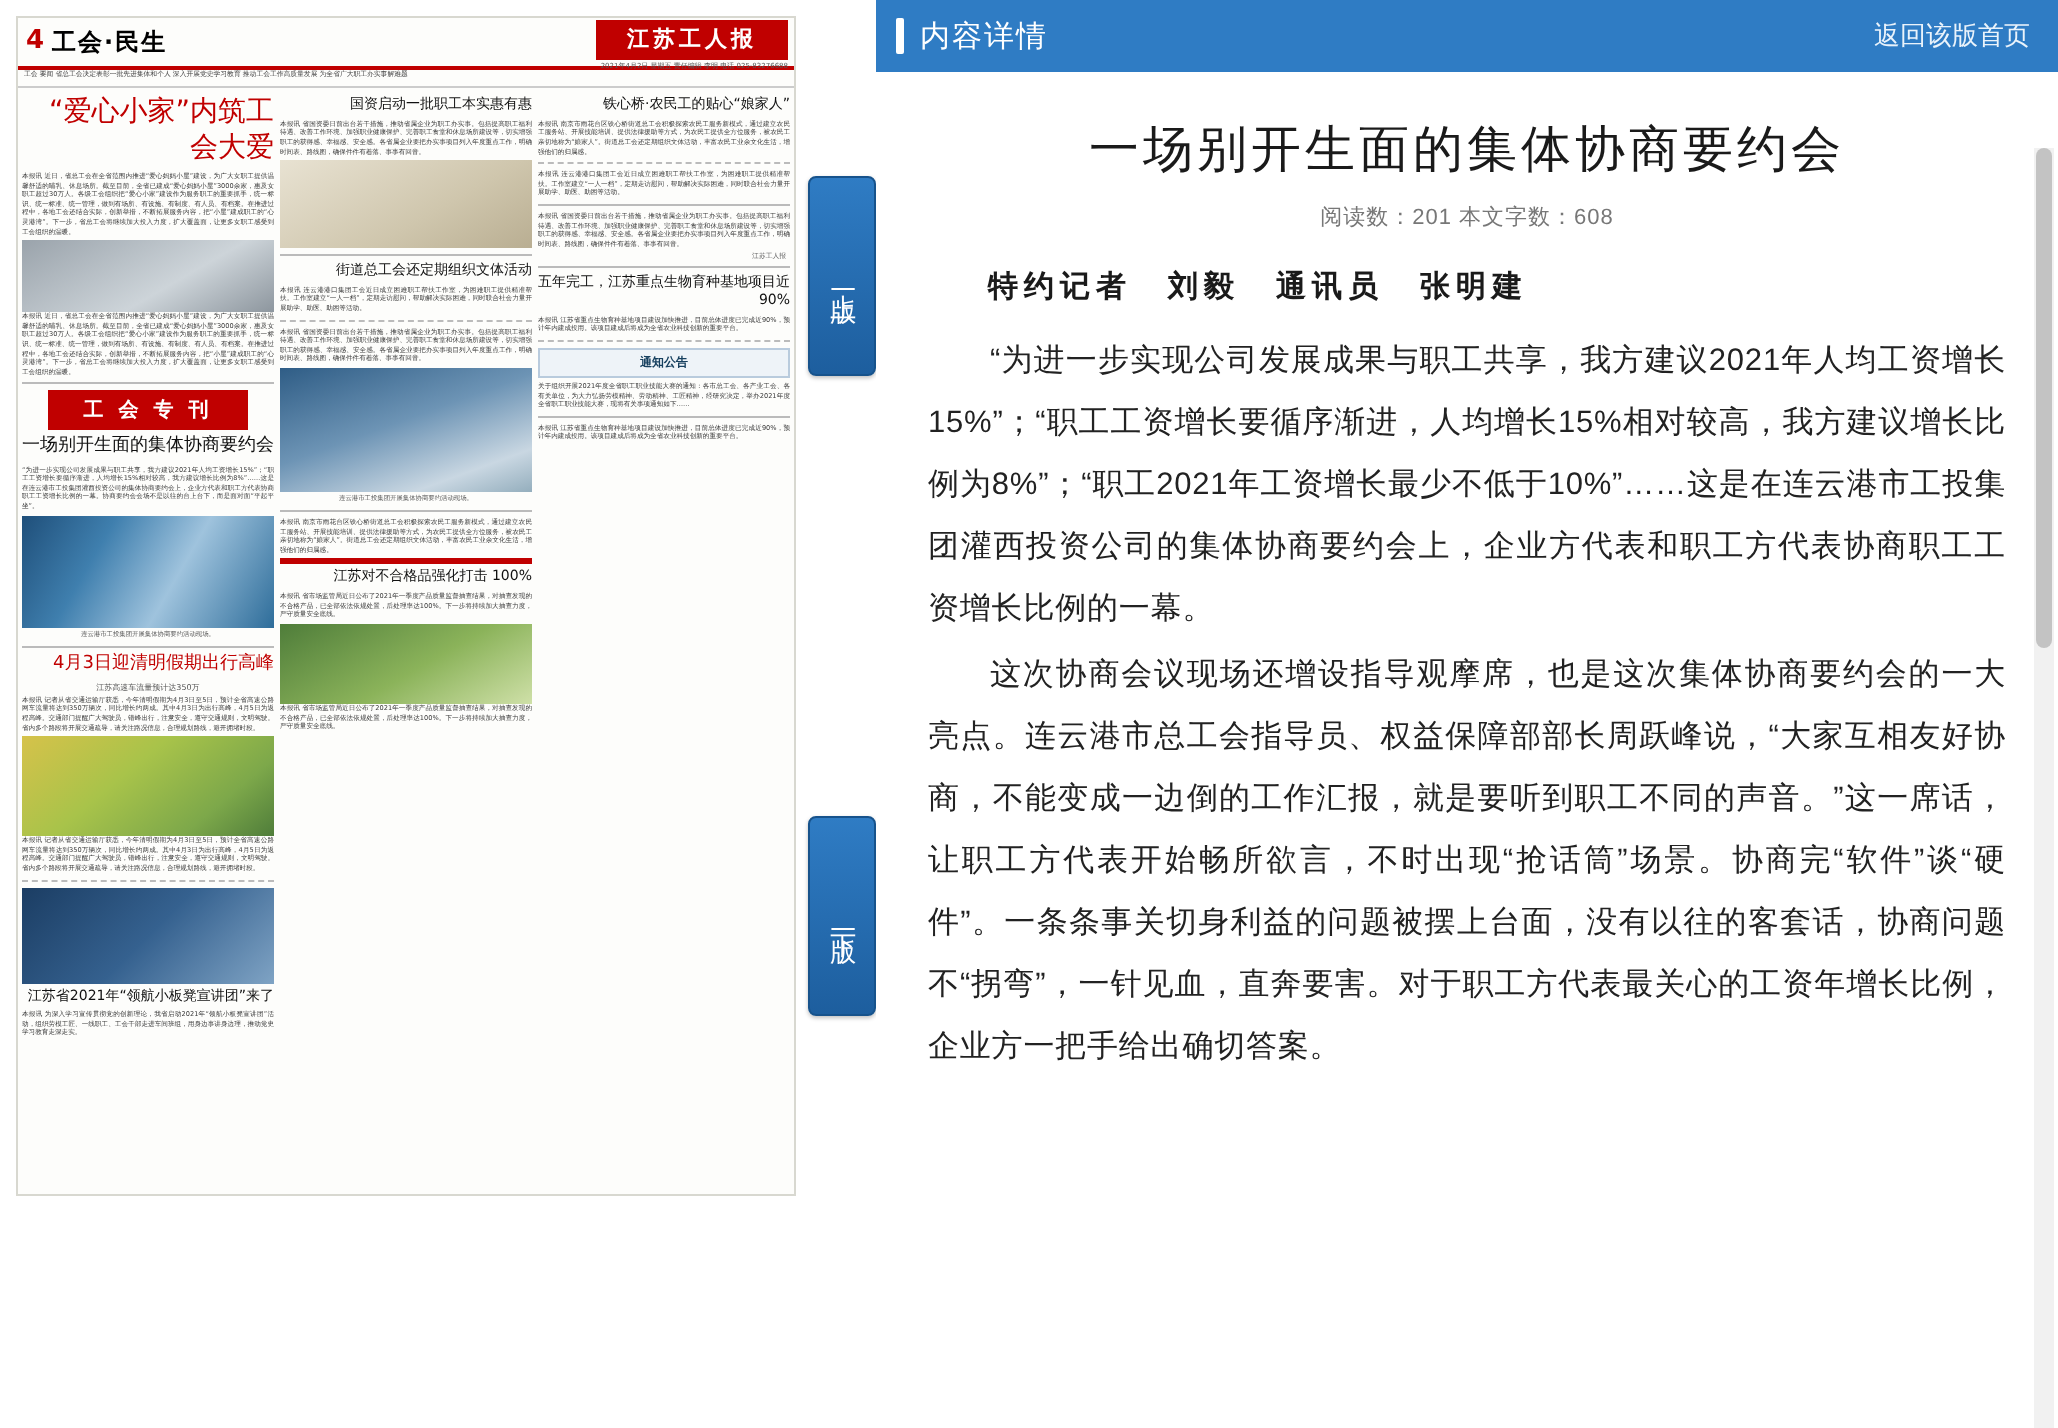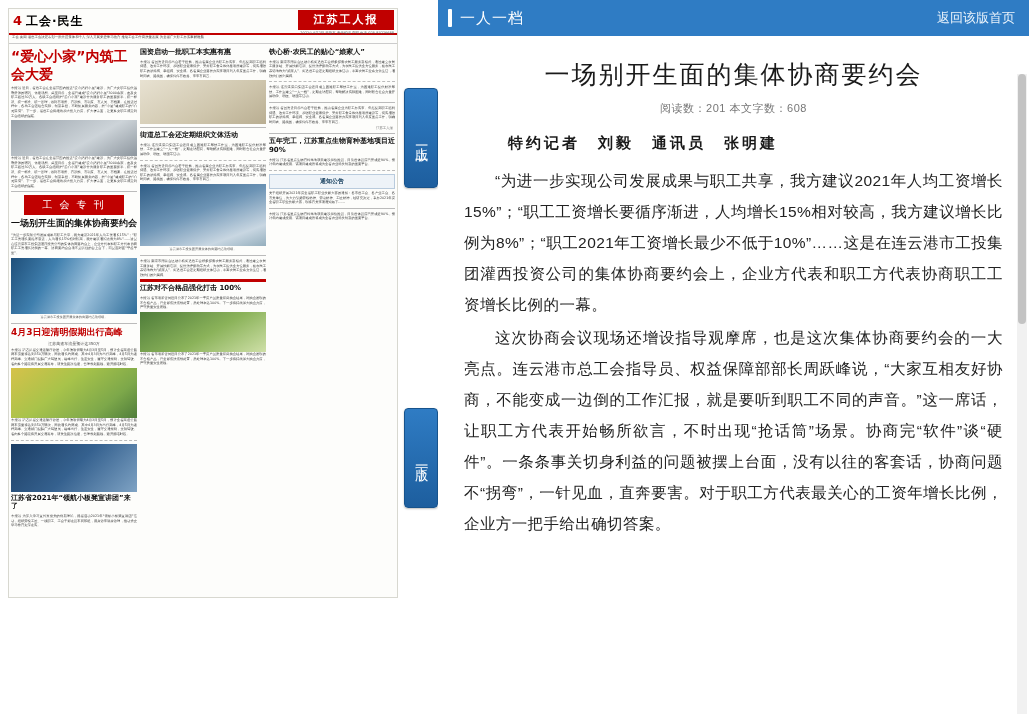--- a/index.html
+++ b/index.html
@@ -60,21 +60,21 @@
     font-size: 3.5px; color: #555;
   }
   .strip {
     height: 9px; border-bottom: 1px solid #ccc;
     font-size: 3.4px; color: #444; padding: 1px 3px;
     overflow: hidden; line-height: 3.6px;
   }
   .cols { display: flex; padding: 2px; gap: 3px; }
   .col { flex: 1; }
   .headline {
-    font-weight: bold; color: #111; text-align: left;
+    font-weight: normal; color: #111; text-align: right;
     line-height: 1.25; margin: 2px 0 3px 0;
   }
   .h-big { font-size: 14px; color: #111; }
   .h-mid { font-size: 9px; }
   .h-sm  { font-size: 7px; }
   .h-red { color: #c00000; }
   .sub { font-size: 4px; color: #555; text-align: center; margin-bottom: 2px; }
   .tx { font-size: 3.3px; line-height: 4.6px; color: #3a3a3a; text-align: justify; }
   .tx p { margin: 0 0 2px 0; }
   .rule { border-top: 1px solid #bbb; margin: 3px 0; }
@@ -85,21 +85,21 @@
   .ph-med { height: 62px; background: linear-gradient(160deg,#2f5d86,#6d94b5 45%,#c9d7e2 80%,#94aebd); }
   .ph-doc { height: 44px; background: linear-gradient(150deg,#e8e2d2,#cfc6ad 60%,#b9ae92); }
   .ph-ylw { height: 50px; background: linear-gradient(140deg,#d6c24a,#a8c34a 40%,#7da84a 75%,#4f7d3a); }
   .ph-blue{ height: 48px; background: linear-gradient(135deg,#1b3d63,#35618f 50%,#7fa3c4); }
   .ph-wide{ height: 56px; background: linear-gradient(120deg,#1f4f7a,#3f7fae 30%,#9fc3dd 60%,#2e6d9a); }
   .ph-grn { height: 40px; background: linear-gradient(150deg,#4f7d3a,#8bb35a 55%,#cfe0a8); }
   .ph-gry { height: 36px; background: linear-gradient(150deg,#9aa3ab,#cdd4d9 60%,#8d969e); }
 
   .banner-red {
     background: #c00000; color: #fff; text-align: center;
-    font-size: 10px; font-weight: normal; letter-spacing: 2px;
+    font-size: 10px; font-weight: bold; letter-spacing: 2px;
     padding: 3px 0; margin: 3px 13px;
   }
   .box-title {
     background: #eef3f8; border: 1px solid #b9cbdd;
     font-size: 6px; font-weight: bold; color: #17405f;
     text-align: center; padding: 2px 0; margin-bottom: 2px;
   }
   .redbar {
     background: #c00000; height: 3px; margin: 2px 0;
   }
@@ -170,21 +170,21 @@
     text-align: center;
     font-size: 11px;
     color: #777;
     margin-bottom: 18px;
     letter-spacing: .5px;
   }
   .art-byline {
     font-size: 15px;
     font-weight: bold;
     color: #1a1a1a;
-    margin: 0 0 12px 44px;
+    margin: 0 0 12px 30px;
     letter-spacing: 3px;
   }
   .art-p {
     font-size: 15.5px;
     line-height: 2.0;
     color: #222;
     text-indent: 2em;
     margin: 0 0 2px 0;
     text-align: justify;
     letter-spacing: .4px;
@@ -330,21 +330,21 @@
       <div class="pagebtn next">
         <span>下一版</span>
       </div>
     </div>
   </div>
 
   <div class="detail">
 
     <div class="detail-header">
       <div class="bar"></div>
-      <div class="title">一人一档</div>
+      <div class="title">内容详情</div>
       <div class="back">返回该版首页</div>
     </div>
 
     <div class="detail-body">
       <div class="art-title">一场别开生面的集体协商要约会</div>
       <div class="art-meta">阅读数：201   本文字数：608</div>
       <div class="art-byline">特约记者　刘毅　通讯员　张明建</div>
 
       <div class="art-p">“为进一步实现公司发展成果与职工共享，我方建议2021年人均工资增长15%”；“职工工资增长要循序渐进，人均增长15%相对较高，我方建议增长比例为8%”；“职工2021年工资增长最少不低于10%”……这是在连云港市工投集团灌西投资公司的集体协商要约会上，企业方代表和职工方代表协商职工工资增长比例的一幕。</div>
       <div class="art-p">这次协商会议现场还增设指导观摩席，也是这次集体协商要约会的一大亮点。连云港市总工会指导员、权益保障部部长周跃峰说，“大家互相友好协商，不能变成一边倒的工作汇报，就是要听到职工不同的声音。”这一席话，让职工方代表开始畅所欲言，不时出现“抢话筒”场景。协商完“软件”谈“硬件”。一条条事关切身利益的问题被摆上台面，没有以往的客套话，协商问题不“拐弯”，一针见血，直奔要害。对于职工方代表最关心的工资年增长比例，企业方一把手给出确切答案。</div>

